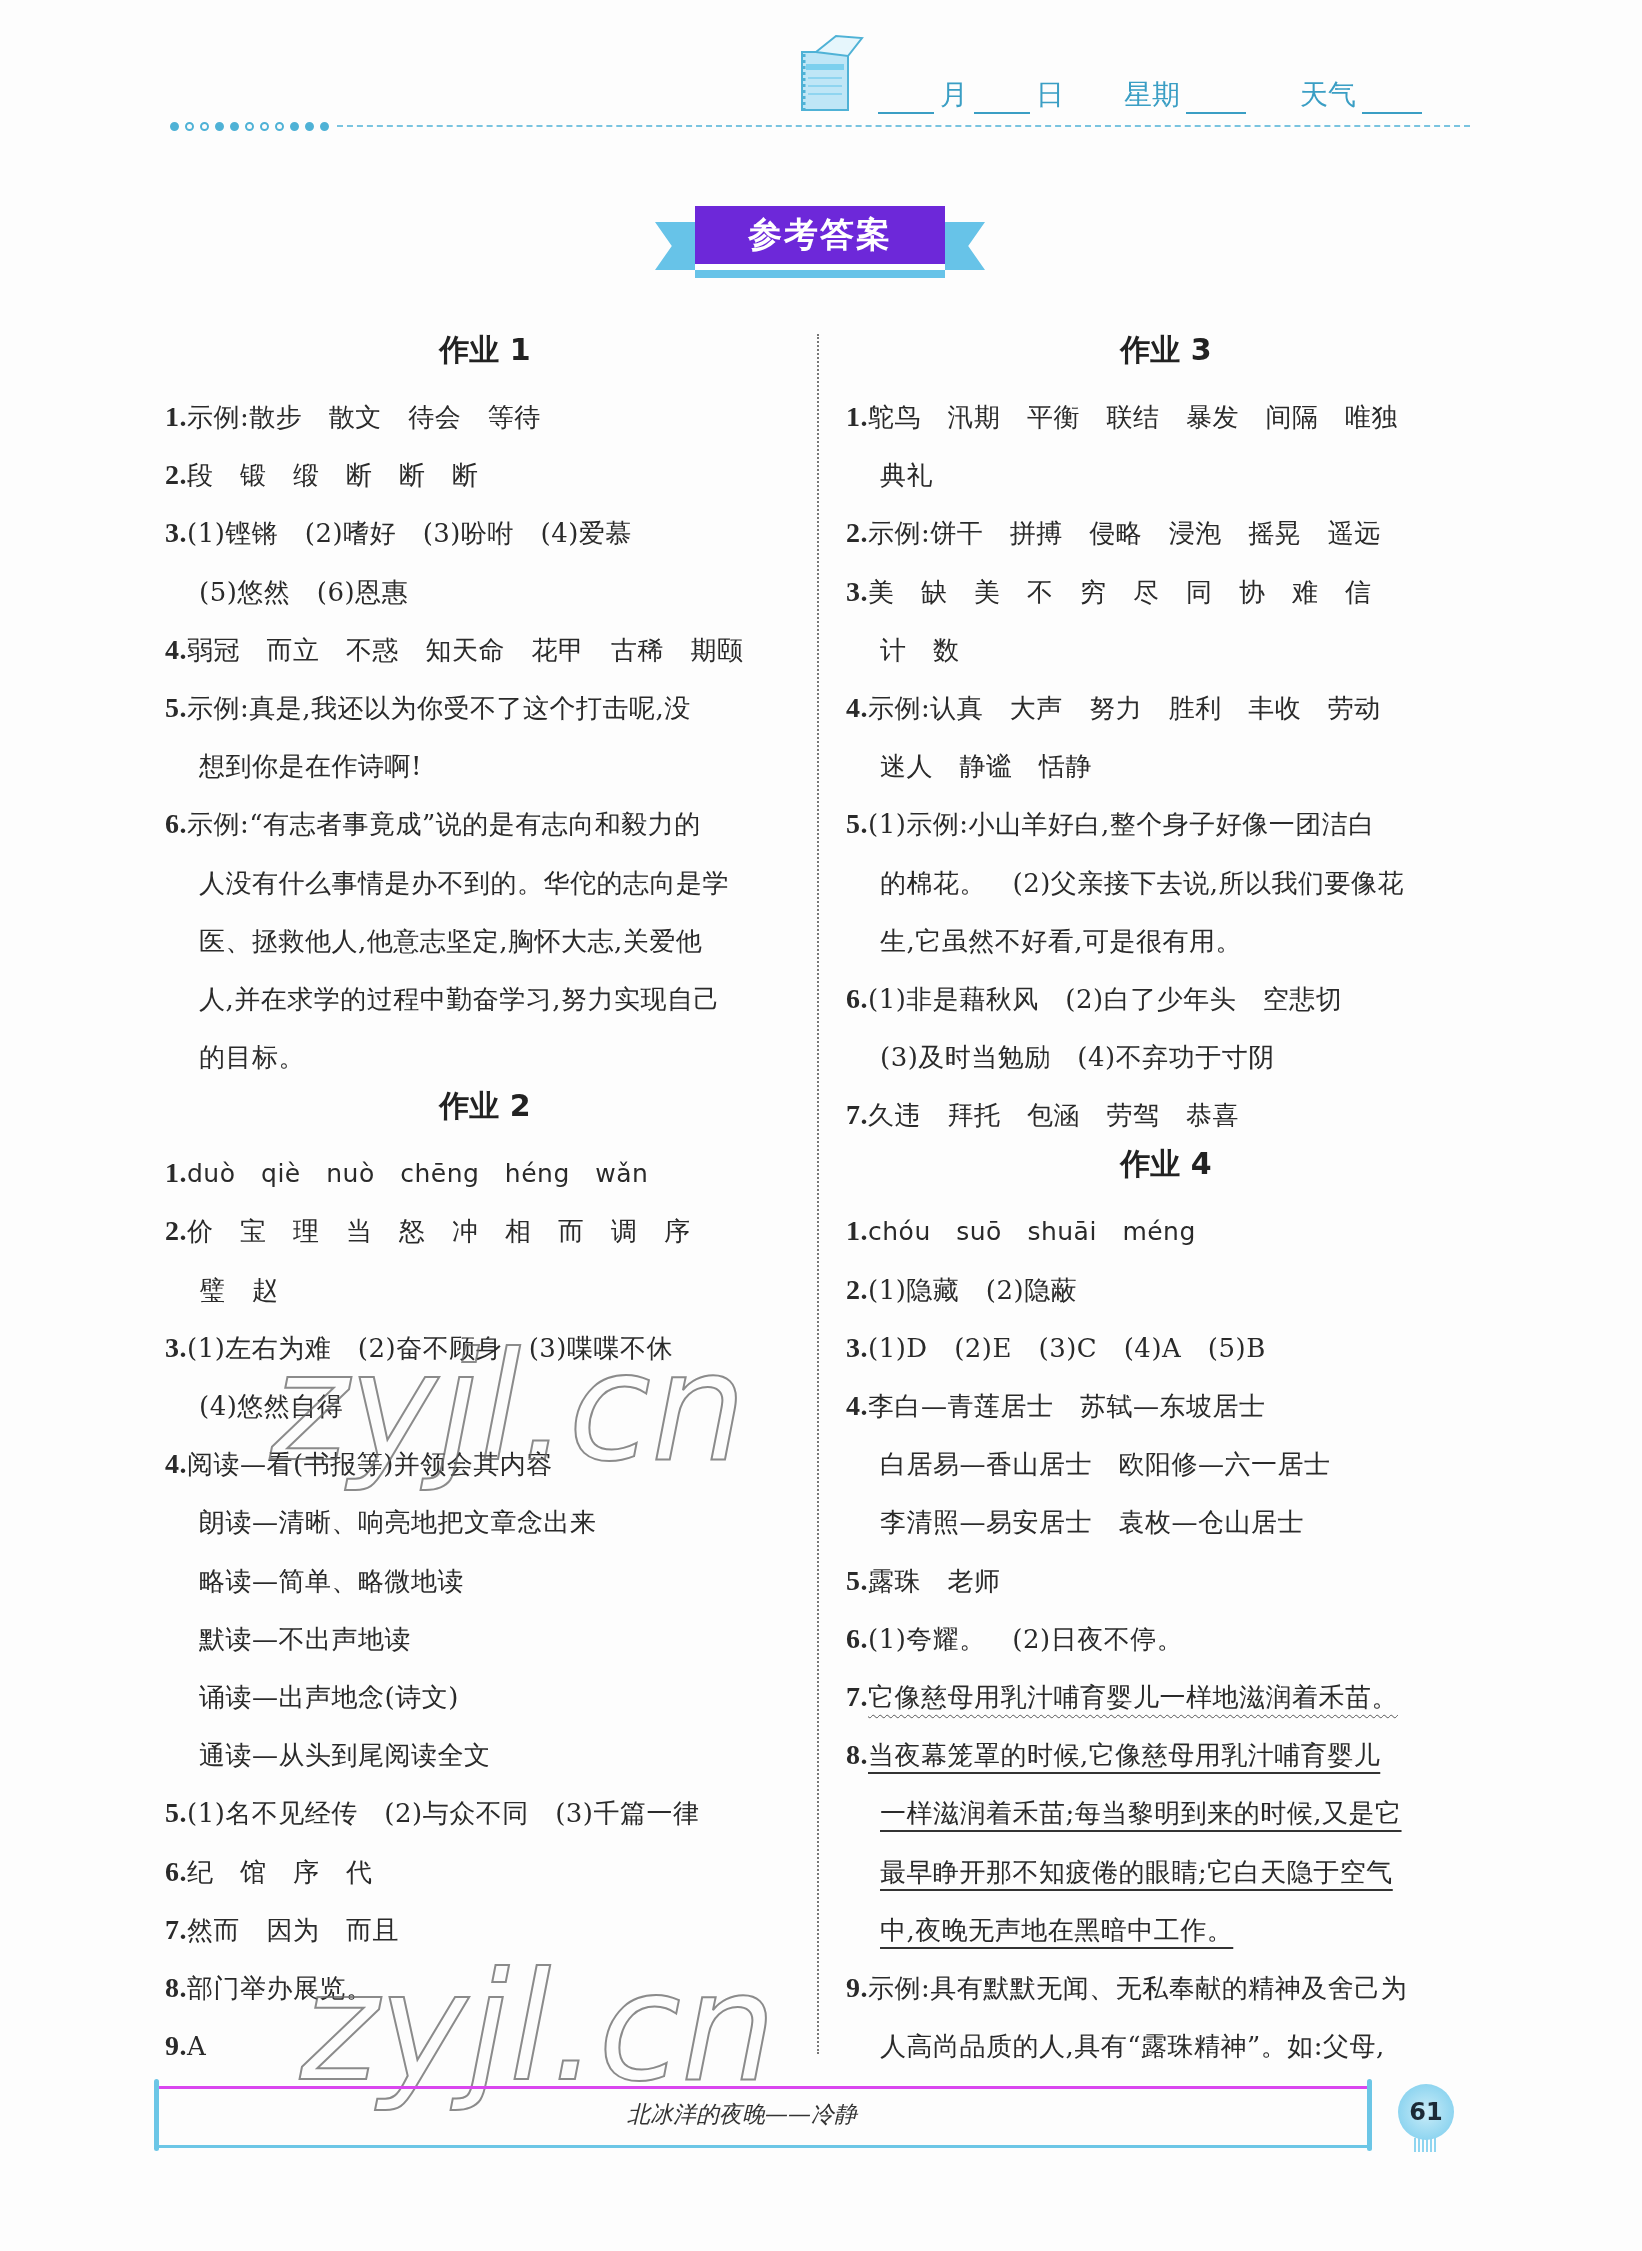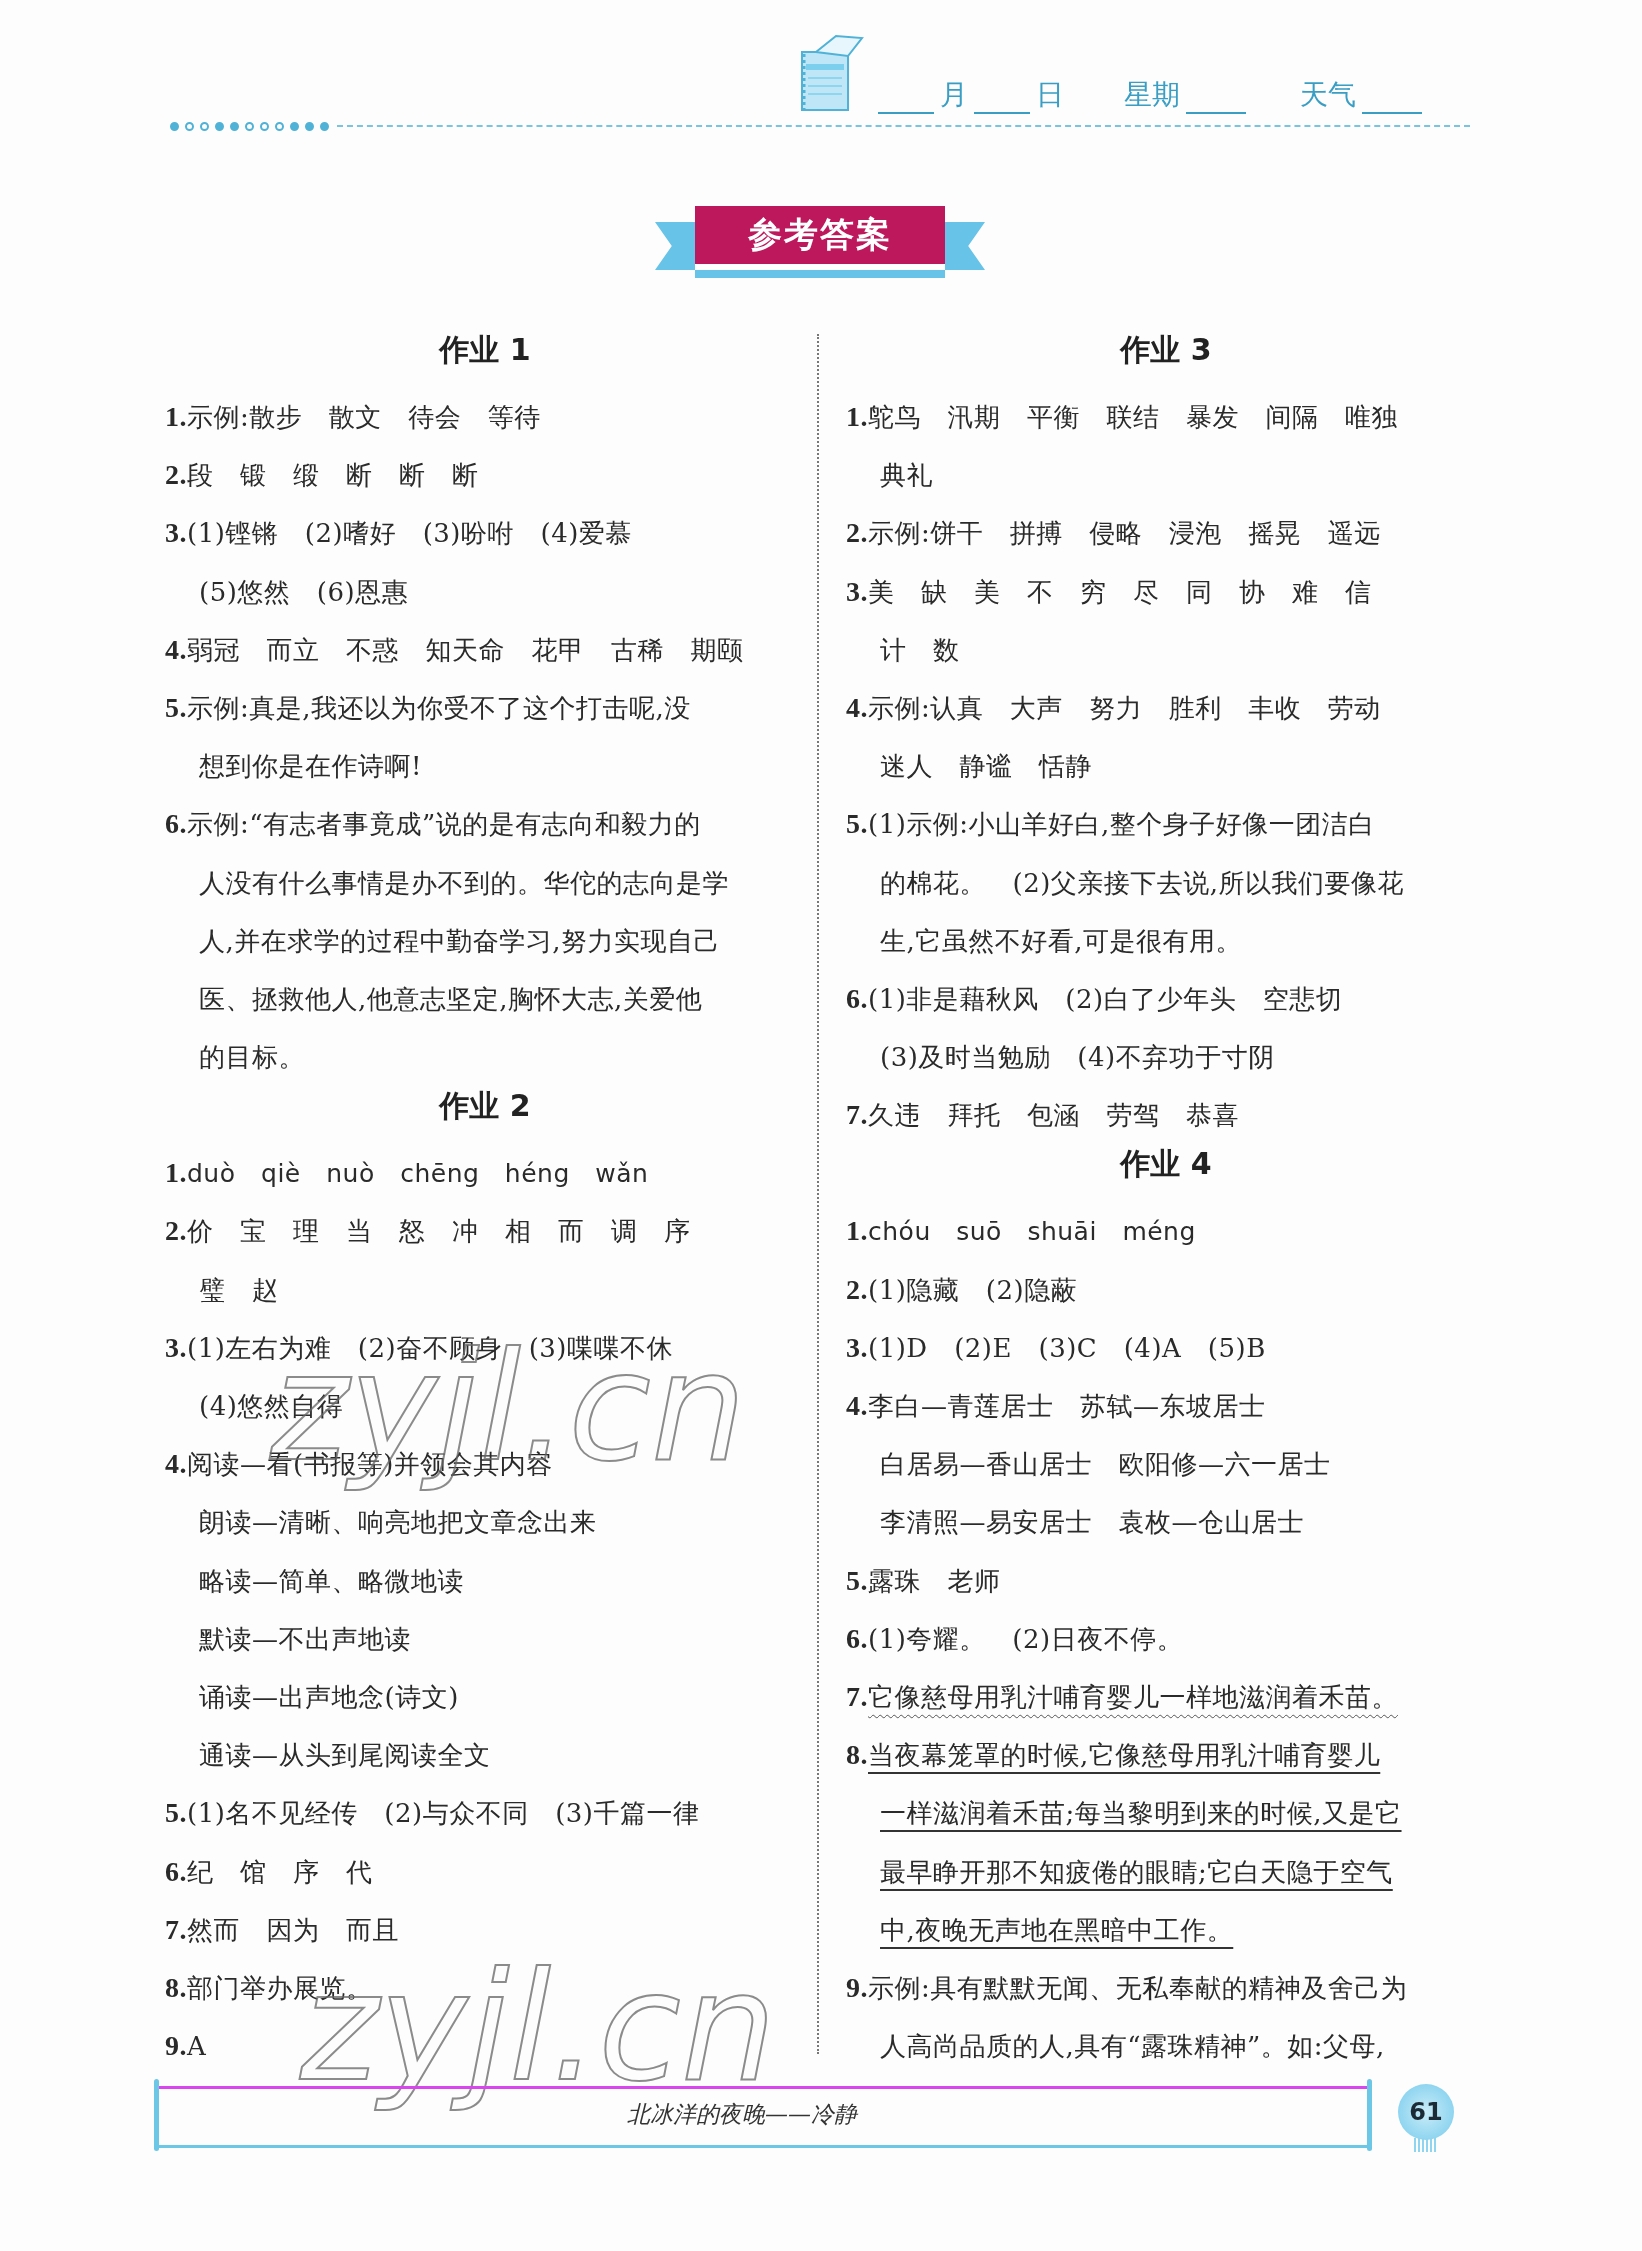--- a/index.html
+++ b/index.html
@@ -25,21 +25,21 @@
   .dot.filled { background: #4fb2d6; }
   .dash-line { flex: 1; border-top: 2px dashed #7ac4e0; height: 0; margin-left: 2px; }
 
   
   .banner { position: absolute; left: 655px; top: 202px; width: 330px; height: 80px; }
   .banner .tail { position: absolute; top: 20px; width: 60px; height: 48px; background: #67c3e8; }
   .banner .tail.l { left: 0; clip-path: polygon(0 0, 100% 0, 100% 100%, 0 100%, 28% 50%); }
   .banner .tail.r { right: 0; clip-path: polygon(0 0, 100% 0, 72% 50%, 100% 100%, 0 100%); }
   .banner .body {
     position: absolute; left: 40px; top: 4px; width: 250px; height: 58px;
-    background: #be185d; border-bottom: 6px solid #fff; box-shadow: 0 8px 0 #67c3e8;
+    background: #6d28d9; border-bottom: 6px solid #fff; box-shadow: 0 8px 0 #67c3e8;
     display: flex; align-items: center; justify-content: center;
     color: #fff; font-family: "DejaVu Sans", sans-serif; font-weight: bold; font-size: 34px; letter-spacing: 2px;
   }
 
   
   .col { position: absolute; top: 330px; width: 640px; }
   .col.left { left: 165px; }
   .col.right { left: 846px; }
   .divider { position: absolute; left: 817px; top: 334px; height: 1720px; border-left: 2px dotted #777; }
   .hw-title {
@@ -126,22 +126,22 @@
     <div class="hw-title">作业 1</div>
     <div class="line"><span class="num">1.</span><span class="">示例:散步　散文　待会　等待</span></div>
     <div class="line"><span class="num">2.</span><span class="">段　锻　缎　断　断　断</span></div>
     <div class="line"><span class="num">3.</span><span class="">(1)铿锵　(2)嗜好　(3)吩咐　(4)爱慕</span></div>
     <div class="line indent"><span class="">(5)悠然　(6)恩惠</span></div>
     <div class="line"><span class="num">4.</span><span class="">弱冠　而立　不惑　知天命　花甲　古稀　期颐</span></div>
     <div class="line"><span class="num">5.</span><span class="">示例:真是,我还以为你受不了这个打击呢,没</span></div>
     <div class="line indent"><span class="">想到你是在作诗啊!</span></div>
     <div class="line"><span class="num">6.</span><span class="">示例:“有志者事竟成”说的是有志向和毅力的</span></div>
     <div class="line indent"><span class="">人没有什么事情是办不到的。华佗的志向是学</span></div>
+    <div class="line indent"><span class="">医、拯救他人,他意志坚定,胸怀大志,关爱他</span></div>
     <div class="line indent"><span class="">人,并在求学的过程中勤奋学习,努力实现自己</span></div>
-    <div class="line indent"><span class="">医、拯救他人,他意志坚定,胸怀大志,关爱他</span></div>
     <div class="line indent"><span class="">的目标。</span></div>
     <div class="hw-title">作业 2</div>
     <div class="line"><span class="num">1.</span><span class="pinyin">duò　qiè　nuò　chēng　héng　wǎn</span></div>
     <div class="line"><span class="num">2.</span><span class="">价　宝　理　当　怒　冲　相　而　调　序</span></div>
     <div class="line indent"><span class="">璧　赵</span></div>
     <div class="line"><span class="num">3.</span><span class="">(1)左右为难　(2)奋不顾身　(3)喋喋不休</span></div>
     <div class="line indent"><span class="">(4)悠然自得</span></div>
     <div class="line"><span class="num">4.</span><span class="">阅读—看(书报等)并领会其内容</span></div>
     <div class="line indent"><span class="">朗读—清晰、响亮地把文章念出来</span></div>
     <div class="line indent"><span class="">略读—简单、略微地读</span></div>

